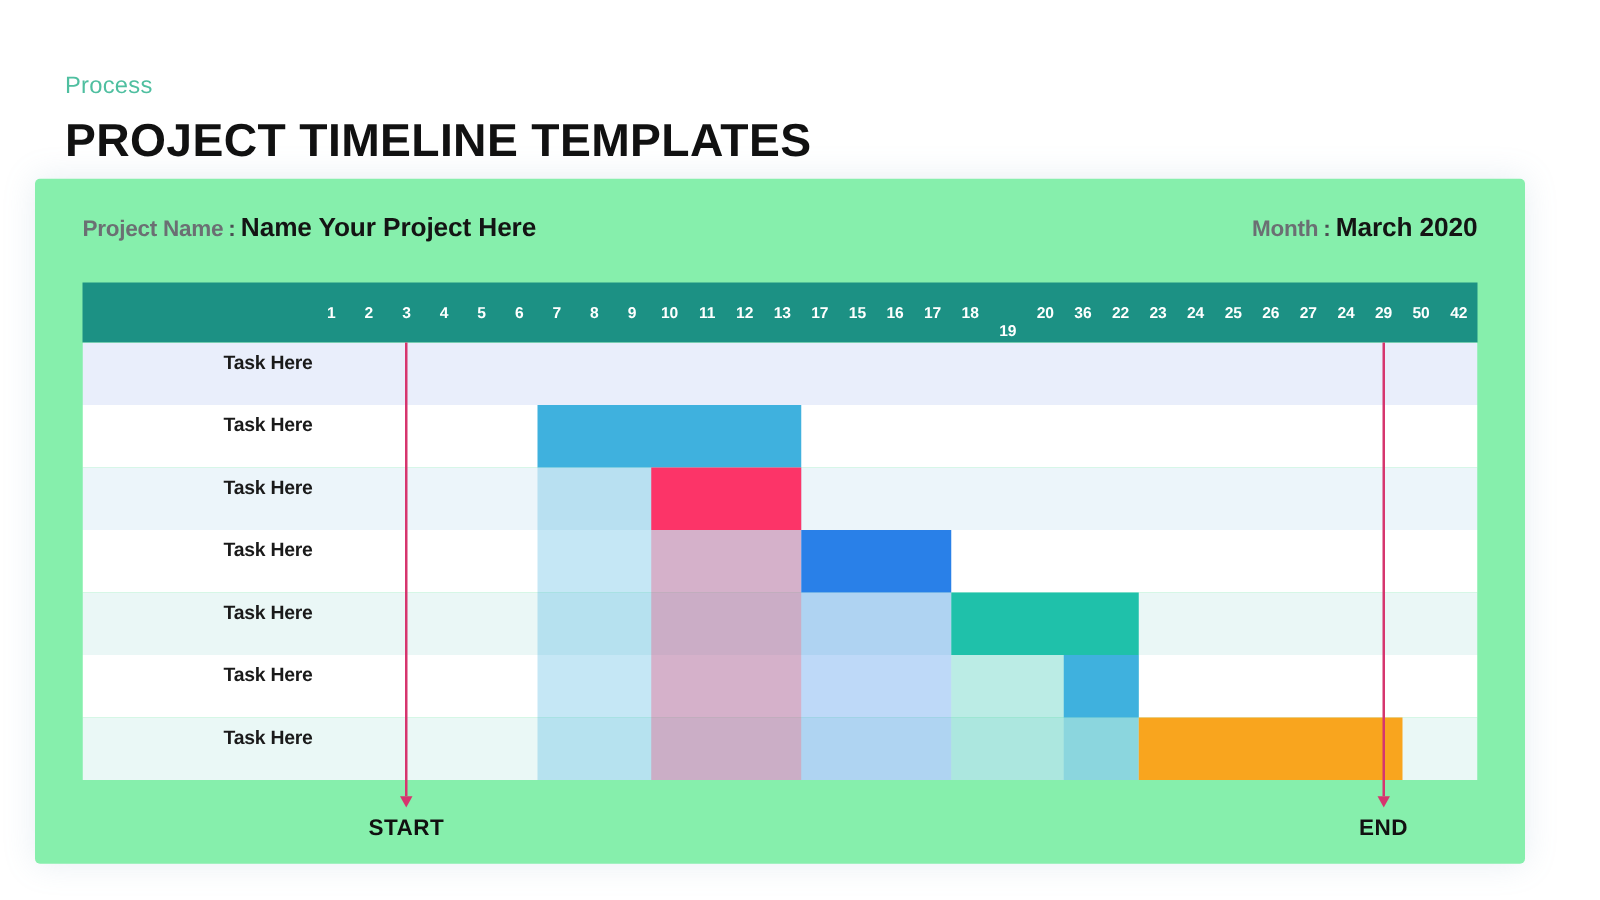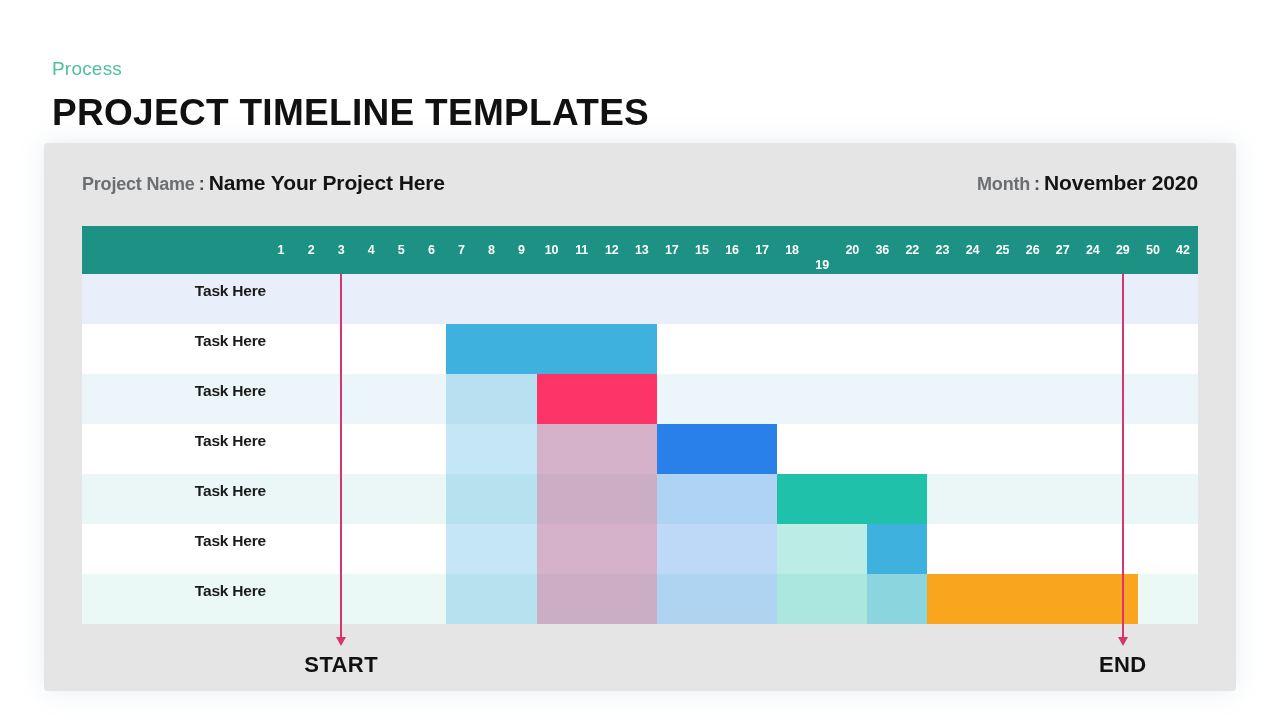--- a/index.html
+++ b/index.html
@@ -34,23 +34,23 @@
     font-weight: 700;
     color: #111111;
     letter-spacing: 0.3px;
     line-height: 46px;
     white-space: nowrap;
   }
 
   
   #card {
     position: absolute;
-    left: 44px; top: 143px;
+    left: 28px; top: 143px;
     width: 1192px; height: 548px;
-    background: #e5e5e5;
+    background: #86efac;
     border-radius: 4px;
     box-shadow: 0 0 26px rgba(120,160,190,0.18);
   }
 
   
   #meta {
     position: absolute;
     left: 38px; top: 28px;
     width: 1116px; height: 32px;
   }
@@ -137,42 +137,42 @@
   }
   .marker-head {
     position: absolute;
     width: 0; height: 0;
     border-left: 5px solid transparent;
     border-right: 5px solid transparent;
     border-top: 9px solid #D6356E;
   }
   .marker-label {
     position: absolute;
-    font-size: 22px; font-weight: 700; color: #111111;
+    font-size: 18px; font-weight: 700; color: #111111;
     letter-spacing: 0.4px;
     transform: translateX(-50%);
     white-space: nowrap;
   }
 </style>
 </head>
 <body>
 
 <div id="slide">
 
   <div id="eyebrow">Process</div>
   <div id="main-title">PROJECT TIMELINE TEMPLATES</div>
 
   <div id="card">
 
     <div id="meta">
       <div class="meta-left">
         <span class="meta-label">Project Name</span><span class="meta-colon">:</span><span class="meta-value">Name Your Project Here</span>
       </div>
       <div class="meta-right">
-        <span class="meta-label">Month</span><span class="meta-colon">:</span><span class="meta-value">November 2020</span>
+        <span class="meta-label">Month</span><span class="meta-colon">:</span><span class="meta-value">March 2020</span>
       </div>
     </div>
 
     <div id="chart">
       <div id="daybar">
           <div class="day-cell" style="left: 184px; width: 30.0645px;">1</div>
           <div class="day-cell" style="left: 214.065px; width: 30.0645px;">2</div>
           <div class="day-cell" style="left: 244.129px; width: 30.0645px;">3</div>
           <div class="day-cell" style="left: 274.194px; width: 30.0645px;">4</div>
           <div class="day-cell" style="left: 304.258px; width: 30.0645px;">5</div>

